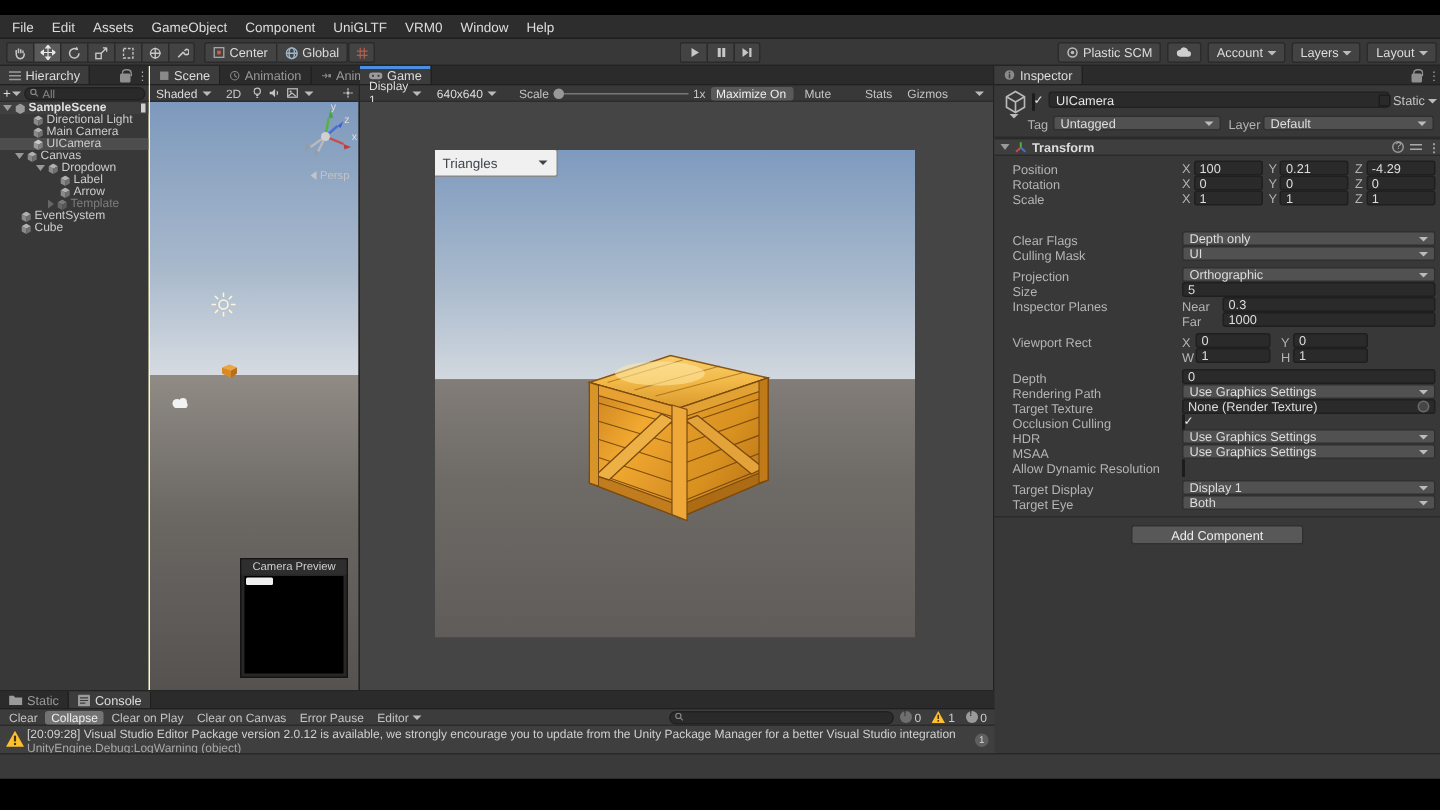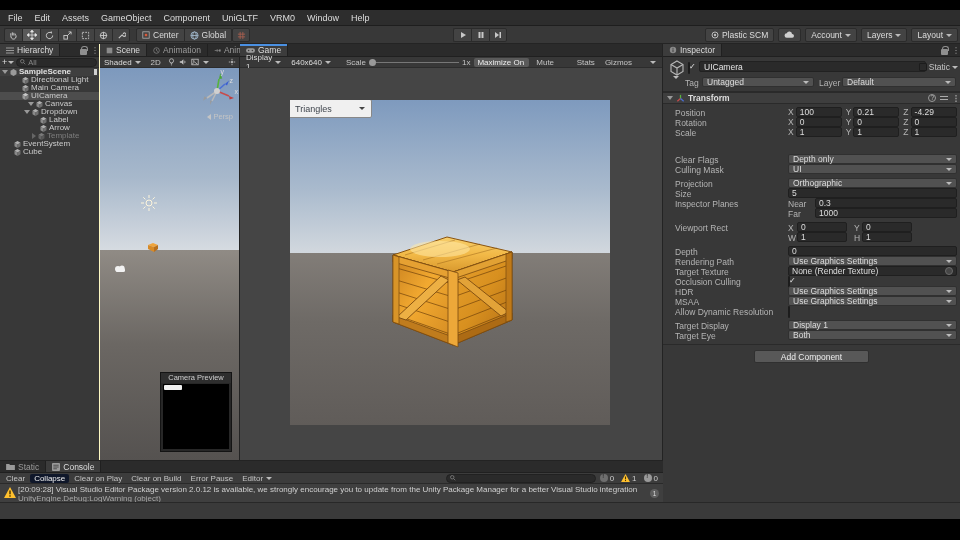--- a/index.html
+++ b/index.html
@@ -96,21 +96,21 @@
 .crow .ctl{position:absolute;left:125px;right:3px;top:0}
 .ctl3{position:absolute;left:125px;right:3px;top:0;display:flex;gap:4px}
 .axisfld{flex:1;display:flex;align-items:center;gap:2px}
 .axisfld .fldbox{flex:1}
 .axlbl{color:#b4b4b4}
 .picker{width:8px;height:8px;border-radius:50%;background:#464646;border:1px solid #6a6a6a;margin-left:auto;flex:0 0 auto}
 .addcomp{position:absolute;left:91px;top:289px;width:115px;height:13px;background:#585858;border:1px solid #303030;border-radius:2px;color:#eee;text-align:center;line-height:12px}
 
 .ctoolbar{position:absolute;top:12px;left:0;right:0;height:11px;background:#3c3c3c;border-bottom:1px solid #2a2a2a;display:flex;align-items:center;gap:1px;padding:0 2px;font-size:8px;color:#c4c4c4}
 .ctb{padding:0 4px;height:9px;line-height:9px;border-radius:2px}
-.ctb.lit{background:#0f172a;color:#eee}
+.ctb.lit{background:#737373;color:#eee}
 .csearch{margin-left:auto;width:150px;height:9px;background:#2a2a2a;border:1px solid #212121;border-radius:5px;display:flex;align-items:center;padding:0 3px;gap:2px}
 .csearch input{flex:1;background:none;border:none;outline:none;color:#ccc;font-size:7.5px;font-family:"Liberation Sans",sans-serif}
 .ccount{display:flex;align-items:center;gap:2px;padding:0 3px;color:#ccc}
 .icircle{width:8px;height:8px;border-radius:50%;background:#9a9a9a;position:relative}
 .icircle::after{content:"!";position:absolute;left:2.7px;top:-1.5px;font-size:6px;color:#333;font-weight:bold}
 .icircle.dim{background:#6e6e6e}
 .logentry{position:absolute;top:23px;left:0;right:0;height:19px;background:#3f3f3f;border-bottom:1px solid #303030}
 .logline1{position:absolute;left:18px;top:1px;right:14px;color:#d0d0d0;font-size:8px;white-space:nowrap;overflow:hidden}
 .logline2{position:absolute;left:18px;top:10px;right:14px;color:#a8a8a8;font-size:8px;white-space:nowrap;overflow:hidden}
 .badge{position:absolute;right:4px;top:5px;width:9px;height:9px;border-radius:50%;background:#5f5f5f;color:#ddd;font-size:6.5px;text-align:center;line-height:9px}
@@ -294,21 +294,21 @@
         <span>Main Camera</span>
       </div>
       <div class="trow sel" style="padding-left:22px">
         <svg class="goicon" width="7" height="7" viewBox="0 0 10 10">
               <path d="M5 0 9.3 2.5 5 5 .7 2.5z" fill="#c8c8c8"></path>
               <path d="M.7 2.5 5 5v5L.7 7.5z" fill="#9a9a9a"></path>
               <path d="M9.3 2.5 5 5v5l4.3-2.5z" fill="#808080"></path>
             </svg>
         <span>UICamera</span>
       </div>
-      <div class="trow" style="padding-left:28px">
+      <div class="trow" style="padding-left:10px">
         <span class="fold open"></span>
         <svg class="goicon" width="7" height="7" viewBox="0 0 10 10">
               <path d="M5 0 9.3 2.5 5 5 .7 2.5z" fill="#b0b0b0"></path>
               <path d="M.7 2.5 5 5v5L.7 7.5z" fill="#8a8a8a"></path>
               <path d="M9.3 2.5 5 5v5l4.3-2.5z" fill="#707070"></path>
             </svg>
         <span>Canvas</span>
       </div>
       <div class="trow" style="padding-left:24px">
         <span class="fold open"></span>
@@ -788,21 +788,21 @@
               <rect x="0" y="0" width="9" height="9" rx="1" fill="#9a9a9a"></rect>
               <path d="M1.5 2.5h6M1.5 4.5h6M1.5 6.5h4" stroke="#3c3c3c" stroke-width=".9"></path>
             </svg>
         <span>Console</span>
       </div>
     </div>
     <div class="ctoolbar">
       <span class="ctb">Clear</span>
       <span class="ctb lit">Collapse</span>
       <span class="ctb">Clear on Play</span>
-      <span class="ctb">Clear on Build</span>
+      <span class="ctb">Clear on Canvas</span>
       <span class="ctb">Error Pause</span>
       <span class="ctb" style="display:flex;align-items:center;gap:3px">
             <span>Editor</span>
             <span class="caret"></span>
           </span>
       <div class="csearch">
         <svg width="6" height="6" viewBox="0 0 8 8">
               <circle cx="3" cy="3" r="2.3" stroke="#8a8a8a" fill="none"></circle>
               <path d="M4.8 4.8 7 7" stroke="#8a8a8a"></path>
             </svg>

